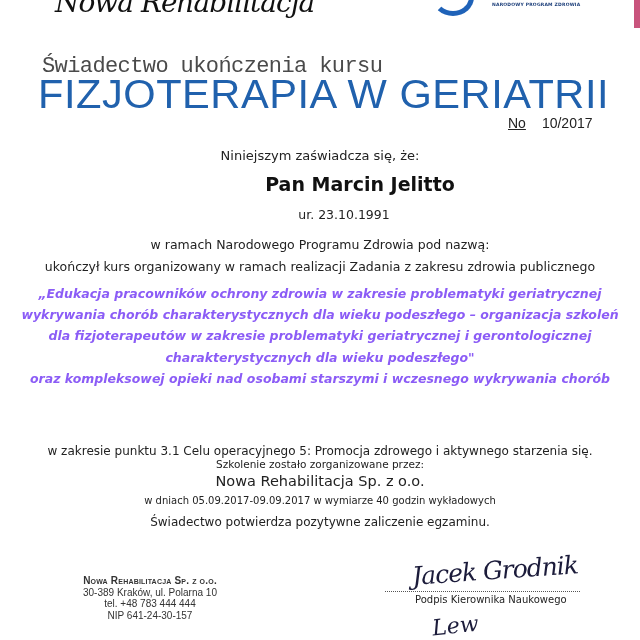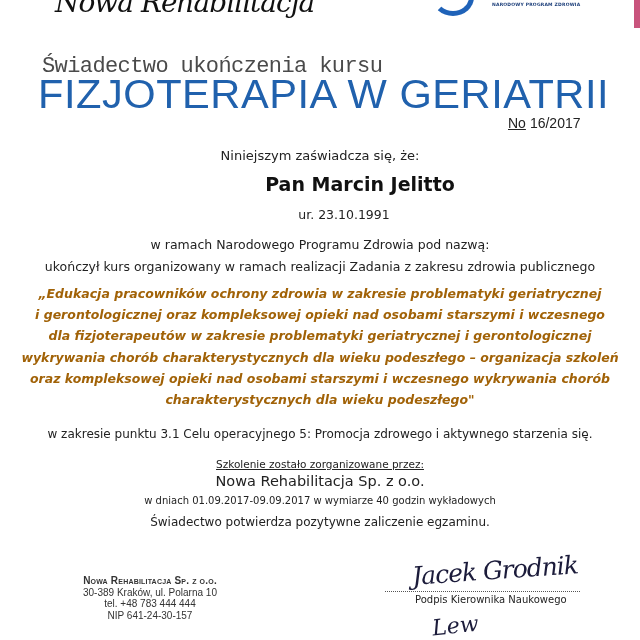--- a/index.html
+++ b/index.html
@@ -30,31 +30,31 @@
   .subtitle {
     left:42px; top:54px; font-size:22px; color:#4a4a4a; font-weight:normal; letter-spacing:-0.6px;
     font-family:Liberation Mono, monospace;
   }
   .title {
     left:38px; top:72px; font-size:40px; color:#2061ad; letter-spacing:0.5px;
     font-family:"Liberation Sans", sans-serif; white-space:nowrap;
     transform:scaleX(1.04); transform-origin:left top;
   }
   .cert-no { left:508px; top:115px; font-size:14px; color:#222; font-family:"Liberation Sans", sans-serif; }
-  .cert-no .no-sym { text-decoration:underline; margin-right:4px; }
+  .cert-no .no-sym { text-decoration:underline; margin-right:16px; }
 
   .intro { top:148px; font-size:13px; color:#222; }
   .name { top:173px; font-size:19px; font-weight:bold; color:#111;margin-left:40px; }
   .dob { top:207px; font-size:12.5px; color:#222;margin-left:24px; }
   .body1 { top:234px; font-size:12.5px; color:#222; line-height:22px; }
   .quote {
-    top:283px; font-size:12.5px; font-style:italic; font-weight:bold; color:#a16207; line-height:21.2px;
+    top:283px; font-size:12.5px; font-style:italic; font-weight:bold; color:#8b5cf6; line-height:21.2px;
   }
-  .body2 { top:427px; font-size:12px; color:#222; }
-  .org-label { top:458px; font-size:10.5px; color:#222;text-decoration:underline; }
+  .body2 { top:444px; font-size:12px; color:#222; }
+  .org-label { top:458px; font-size:10.5px; color:#222; }
   .org-name { top:473px; font-size:14.5px; color:#222; }
   .dates { top:495px; font-size:10px; color:#222; }
   .confirm { top:515px; font-size:12px; color:#222; }
 
   .stamp {
     left:60px; top:575px; width:180px; text-align:center;
     font-family:"Liberation Sans", sans-serif; font-size:10px; color:#333; line-height:11.5px;
   }
   .stamp .sc-name { font-variant:small-caps; font-weight:bold; letter-spacing:0.2px; }
 
@@ -75,45 +75,44 @@
 <div class="abs logo-left">Nowa Rehabilitacja</div>
 <div class="abs logo-right">
   <div class="swoosh"></div>
   <div class="npz">NARODOWY PROGRAM ZDROWIA</div>
 </div>
 <div class="abs pink-edge"></div>
 
 <div class="abs subtitle">Świadectwo ukończenia kursu</div>
 <div class="abs title">FIZJOTERAPIA W GERIATRII</div>
 <div class="abs cert-no">
-  <span class="no-sym">No</span><span>16/2017</span>
+  <span class="no-sym">No</span><span>10/2017</span>
 </div>
 
 <div class="abs center intro">Niniejszym zaświadcza się, że:</div>
 <div class="abs center name">Pan Marcin Jelitto</div>
 <div class="abs center dob">ur. 23.10.1991</div>
 
 <div class="abs center body1">
   <div>w ramach Narodowego Programu Zdrowia pod nazwą:</div>
   <div>ukończył kurs organizowany w ramach realizacji Zadania z zakresu zdrowia publicznego</div>
 </div>
 
 <div class="abs center quote">
   <div>„Edukacja pracowników ochrony zdrowia w zakresie problematyki geriatrycznej</div>
-  <div>i gerontologicznej oraz kompleksowej opieki nad osobami starszymi i wczesnego</div>
+  <div>wykrywania chorób charakterystycznych dla wieku podeszłego – organizacja szkoleń</div>
   <div>dla fizjoterapeutów w zakresie problematyki geriatrycznej i gerontologicznej</div>
-  <div>wykrywania chorób charakterystycznych dla wieku podeszłego – organizacja szkoleń</div>
+  <div>charakterystycznych dla wieku podeszłego"</div>
   <div>oraz kompleksowej opieki nad osobami starszymi i wczesnego wykrywania chorób</div>
-  <div>charakterystycznych dla wieku podeszłego"</div>
 </div>
 
 <div class="abs center body2">w zakresie punktu 3.1 Celu operacyjnego 5: Promocja zdrowego i aktywnego starzenia się.</div>
 <div class="abs center org-label">Szkolenie zostało zorganizowane przez:</div>
 <div class="abs center org-name">Nowa Rehabilitacja Sp. z o.o.</div>
-<div class="abs center dates">w dniach 01.09.2017-09.09.2017 w wymiarze 40 godzin wykładowych</div>
+<div class="abs center dates">w dniach 05.09.2017-09.09.2017 w wymiarze 40 godzin wykładowych</div>
 <div class="abs center confirm">Świadectwo potwierdza pozytywne zaliczenie egzaminu.</div>
 
 <div class="abs stamp">
   <div class="sc-name">Nowa Rehabilitacja Sp. z o.o.</div>
   <div>30-389 Kraków, ul. Polarna 10</div>
   <div>tel. +48 783 444 444</div>
   <div>NIP 641-24-30-157</div>
 </div>
 
 <div class="abs sig1">Jacek Grodnik</div>

